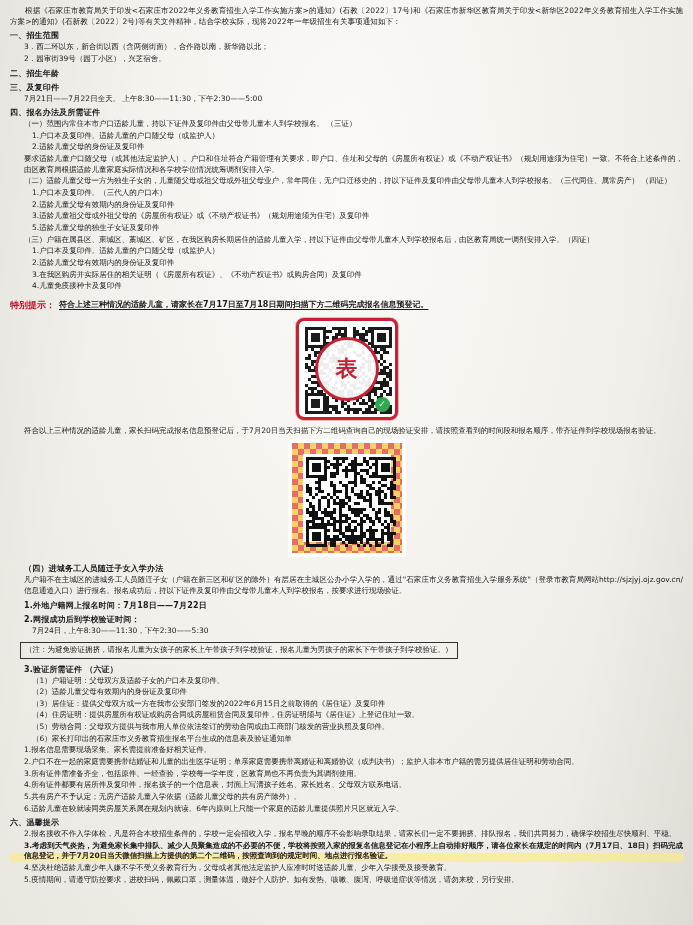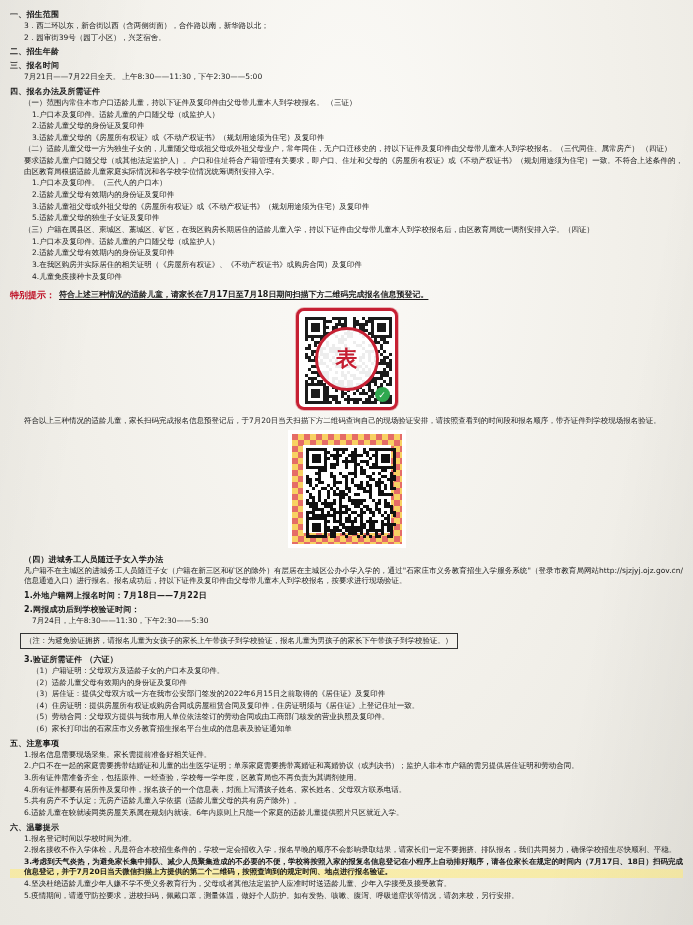--- a/index.html
+++ b/index.html
@@ -118,41 +118,41 @@
   .hl{ background:linear-gradient(transparent 55%, rgba(255,235,120,.55) 55%); }
   
   .qrpix i{ position:absolute;background:#111; }
 </style>
 </head>
 <body>
 
 <div class="page">
   <div class="doc">
 
+    <p class="para indent">根据《石家庄市教育局关于印发&lt;石家庄市2022年义务教育招生入学工作实施方案&gt;的通知》(石教〔2022〕17号)和《石家庄市新华区教育局关于印发&lt;新华区2022年义务教育招生入学工作实施方案&gt;的通知》(石新教〔2022〕2号)等有关文件精神，结合学校实际，现将2022年一年级招生有关事项通知如下：</p>
 
     
     <div class="sec-title">一、招生范围</div>
     <p class="sub ind1">3．西二环以东，新合街以西（含两侧街面），合作路以南，新华路以北；</p>
     <p class="sub ind1">2．园审街39号（园丁小区），兴芝宿舍。</p>
 
     
     <div class="sec-title">二、招生年龄</div>
 
     
-    <div class="sec-title">三、报名时间</div>
+    <div class="sec-title">三、及复印件</div>
     <p class="sub ind1">7月21日——7月22日全天。    上午8:30——11:30，下午2:30——5:00</p>
 
     
     <div class="sec-title">四、报名办法及所需证件</div>
     <p class="sub ind1">（一）范围内常住本市户口适龄儿童，持以下证件及复印件由父母带儿童本人到学校报名。   （三证）</p>
     <p class="sub ind2">1.户口本及复印件。适龄儿童的户口随父母（或监护人）</p>
     <p class="sub ind2">2.适龄儿童父母的身份证及复印件</p>
-    <p class="sub ind2">3.适龄儿童父母的《房屋所有权证》或《不动产权证书》（规划用途须为住宅）及复印件</p>
+    <p class="sub ind1">要求适龄儿童户口随父母（或其他法定监护人）。户口和住址符合产籍管理有关要求，即户口、住址和父母的《房屋所有权证》或《不动产权证书》（规划用途须为住宅）一致。不符合上述条件的，由区教育局根据适龄儿童家庭实际情况和各学校学位情况统筹调剂安排入学。</p>
     <p class="sub ind1">（二）适龄儿童父母一方为独生子女的，儿童随父母或祖父母或外祖父母业户，常年同住，无户口迁移史的，持以下证件及复印件由父母带儿童本人到学校报名。（三代同住、属常房产） （四证）</p>
-    <p class="sub ind1">要求适龄儿童户口随父母（或其他法定监护人）。户口和住址符合产籍管理有关要求，即户口、住址和父母的《房屋所有权证》或《不动产权证书》（规划用途须为住宅）一致。不符合上述条件的，由区教育局根据适龄儿童家庭实际情况和各学校学位情况统筹调剂安排入学。</p>
     <p class="sub ind2">1.户口本及复印件。（三代人的户口本）</p>
     <p class="sub ind2">2.适龄儿童父母有效期内的身份证及复印件</p>
     <p class="sub ind2">3.适龄儿童祖父母或外祖父母的《房屋所有权证》或《不动产权证书》（规划用途须为住宅）及复印件</p>
     <p class="sub ind2">5.适龄儿童父母的独生子女证及复印件</p>
     <p class="sub ind1">（三）户籍在属县区、柬城区、藁城区、矿区，在我区购房长期居住的适龄儿童入学，持以下证件由父母带儿童本人到学校报名后，由区教育局统一调剂安排入学。（四证）</p>
     <p class="sub ind2">1.户口本及复印件。适龄儿童的户口随父母（或监护人）</p>
     <p class="sub ind2">2.适龄儿童父母有效期内的身份证及复印件</p>
     <p class="sub ind2">3.在我区购房并实际居住的相关证明（《房屋所有权证》、《不动产权证书》或购房合同）及复印件</p>
     <p class="sub ind2">4.儿童免疫接种卡及复印件</p>
 
@@ -1119,30 +1119,28 @@
     <div class="note-box">（注：为避免验证拥挤，请报名儿童为女孩子的家长上午带孩子到学校验证，报名儿童为男孩子的家长下午带孩子到学校验证。）</div>
 
     <div class="sec-title" style="padding-left:14px">3.验证所需证件   （六证）</div>
     <p class="sub ind2">（1）户籍证明：父母双方及适龄子女的户口本及复印件。</p>
     <p class="sub ind2">（2）适龄儿童父母有效期内的身份证及复印件</p>
     <p class="sub ind2">（3）居住证：提供父母双方或一方在我市公安部门签发的2022年6月15日之前取得的《居住证》及复印件</p>
     <p class="sub ind2">（4）住房证明：提供房屋所有权证或购房合同或房屋租赁合同及复印件，住房证明须与《居住证》上登记住址一致。</p>
     <p class="sub ind2">（5）劳动合同：父母双方提供与我市用人单位依法签订的劳动合同或由工商部门核发的营业执照及复印件。</p>
     <p class="sub ind2">（6）家长打印出的石家庄市义务教育招生报名平台生成的信息表及验证通知单</p>
 
-    <div class="sec-title">五、注意事项</div>
     <p class="sub ind1">1.报名信息需要现场采集。家长需提前准备好相关证件。</p>
     <p class="sub ind1">2.户口不在一起的家庭需要携带结婚证和儿童的出生医学证明；单亲家庭需要携带离婚证和离婚协议（或判决书）；监护人非本市户籍的需另提供居住证明和劳动合同。</p>
     <p class="sub ind1">3.所有证件需准备齐全，包括原件、一经查验，学校每一学年度，区教育局也不再负责为其调剂使用。</p>
     <p class="sub ind1">4.所有证件都要有居所件及复印件，报名孩子的一个信息表，封面上写清孩子姓名、家长姓名、父母双方联系电话。</p>
     <p class="sub ind1">5.共有房产不予认定；无房产适龄儿童入学依据（适龄儿童父母的共有房产除外）。</p>
     <p class="sub ind1">6.适龄儿童在较就读同类房屋关系属在规划内就读。6年内原则上只能一个家庭的适龄儿童提供照片只区就近入学。</p>
 
     <div class="sec-title">六、温馨提示</div>
-    <p class="sub ind1">1.报名登记时间以学校时间为准。</p>
     <p class="sub ind1">2.报名接收不作入学体检，凡是符合本校招生条件的，学校一定会招收入学，报名早晚的顺序不会影响录取结果，请家长们一定不要拥挤、排队报名，我们共同努力，确保学校招生尽快顺利、平稳。</p>
     <p class="sub ind1 bold hl">3.考虑到天气炎热，为避免家长集中排队、减少人员聚集造成的不必要的不便，学校将按照入家的报复名信息登记在小程序上自动排好顺序，请各位家长在规定的时间内（7月17日、18日）扫码完成信息登记，并于7月20日当天微信扫描上方提供的第二个二维码，按照查询到的规定时间、地点进行报名验证。</p>
     <p class="sub ind1">4.坚决杜绝适龄儿童少年人嫌不学不受义务教育行为，父母或者其他法定监护人应准时时送适龄儿童、少年入学接受及接受教育。</p>
     <p class="sub ind1">5.疫情期间，请遵守防控要求，进校扫码，佩戴口罩，测量体温，做好个人防护。如有发热、咳嗽、腹泻、呼吸道症状等情况，请勿来校，另行安排。</p>
 
     
 
   </div>
 </div>
 

